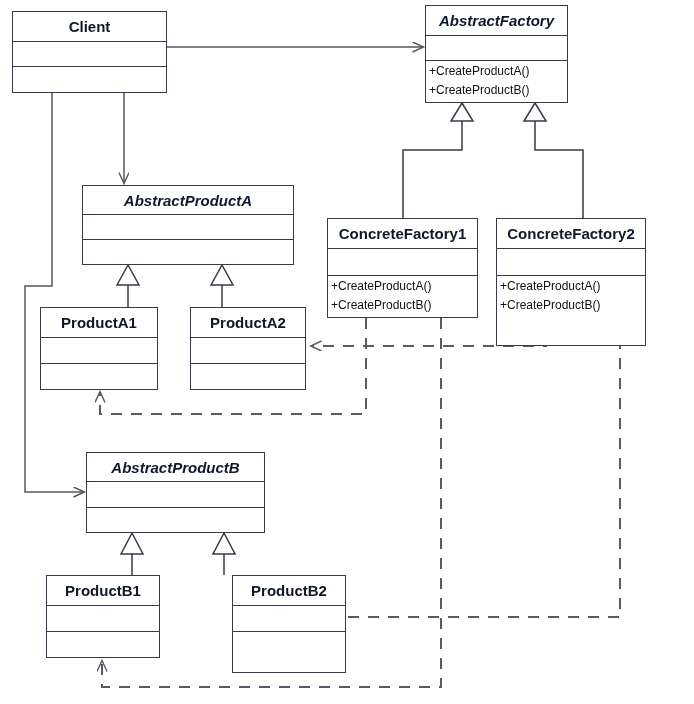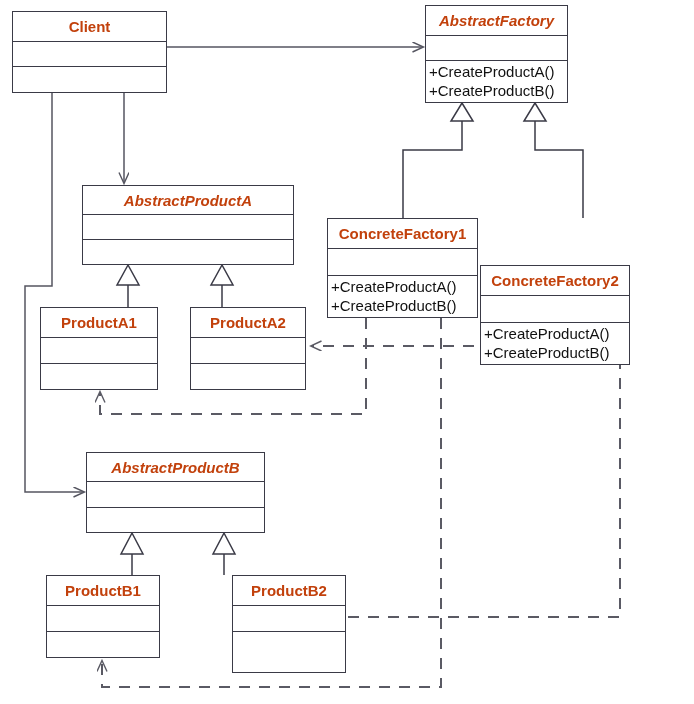--- a/index.html
+++ b/index.html
@@ -29,41 +29,41 @@
     box-sizing: border-box;
     border: 1.6px solid #3a3a46;
     background: #ffffff;
     z-index: 5;
   }
   .uml-title {
     box-sizing: border-box;
     text-align: center;
     font-size: 15px;
     font-weight: bold;
-    color: #c2410c;
+    color: #0f172a;
     border-bottom: 1.6px solid #3a3a46;
     white-space: nowrap;
     overflow: hidden;
     display: flex;
     align-items: center;
     justify-content: center;
   }
   .uml-title.abstract {
     font-style: italic;
   }
   .uml-attrs {
     box-sizing: border-box;
     border-bottom: 1.6px solid #3a3a46;
   }
   .uml-ops {
     box-sizing: border-box;
     padding: 1px 3px 0 3px;
   }
   .uml-ops .op {
-    font-size: 15px;
+    font-size: 12px;
     color: #111111;
     line-height: 19px;
     white-space: nowrap;
   }
 </style>
 </head>
 <body>
 
 <div id="diagram-root">
 
@@ -153,21 +153,21 @@
 
   <div class="uml-class" style="left:327px; top:218px; width:151px; height:100px;">
     <div class="uml-title" style="height:30px;">ConcreteFactory1</div>
     <div class="uml-attrs" style="height:27px;"></div>
     <div class="uml-ops">
       <div class="op">+CreateProductA()</div>
       <div class="op">+CreateProductB()</div>
     </div>
   </div>
 
-  <div class="uml-class" style="left:480px; top:218px; width:150px; height:100px;margin-top:47px;">
+  <div class="uml-class" style="left:496px; top:218px; width:150px; height:128px;">
     <div class="uml-title" style="height:30px;">ConcreteFactory2</div>
     <div class="uml-attrs" style="height:27px;"></div>
     <div class="uml-ops">
       <div class="op">+CreateProductA()</div>
       <div class="op">+CreateProductB()</div>
     </div>
   </div>
 
   <div class="uml-class" style="left:82px; top:185px; width:212px; height:80px;">
     <div class="uml-title abstract" style="height:29px;">AbstractProductA</div>

